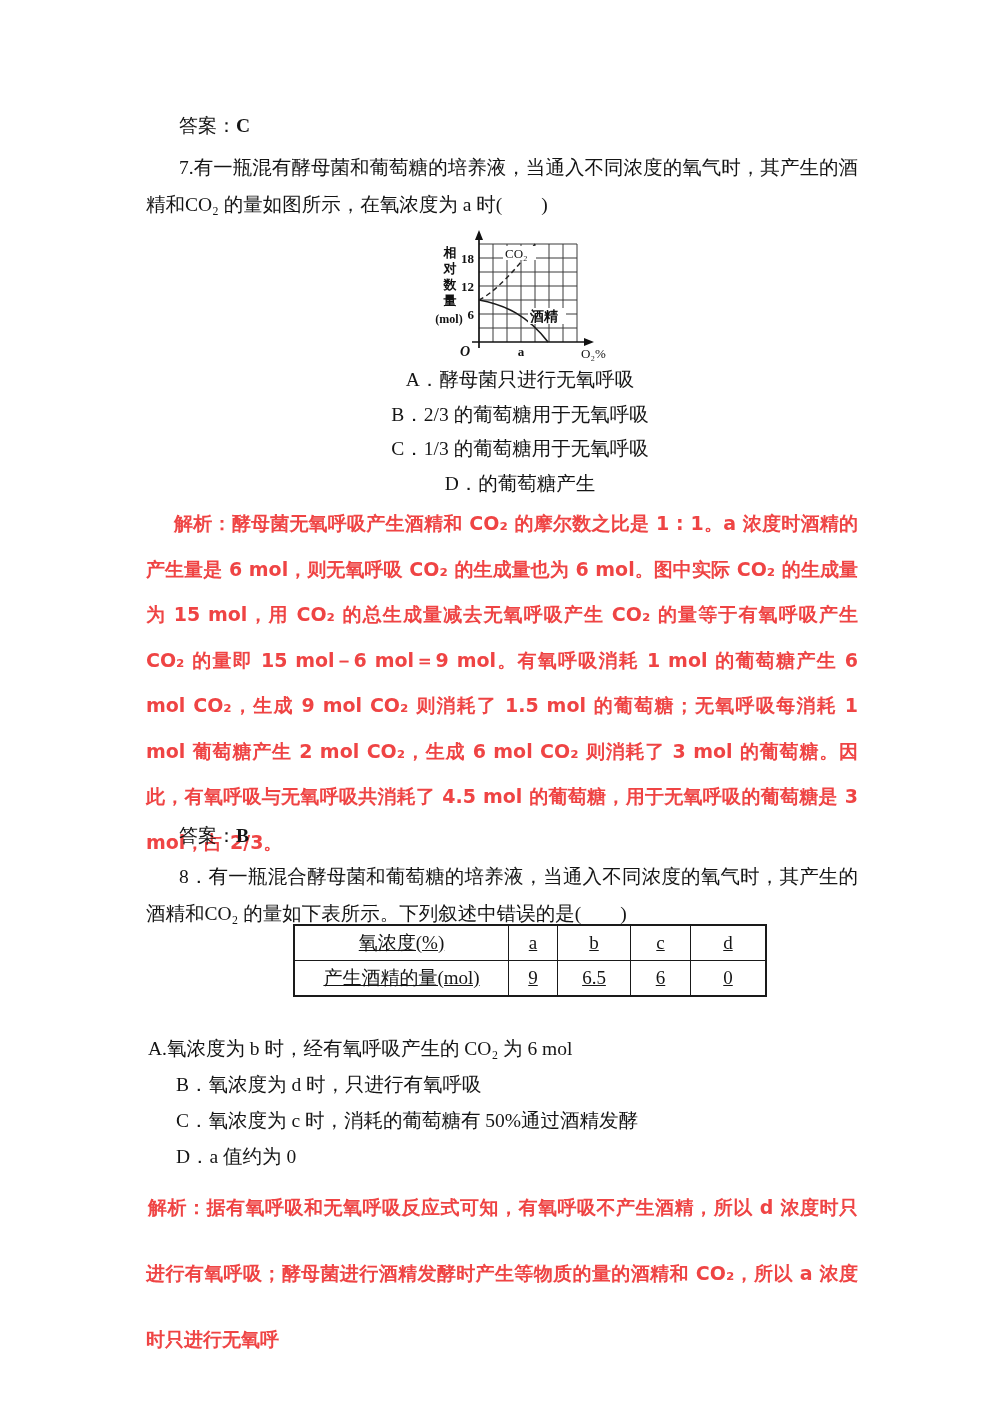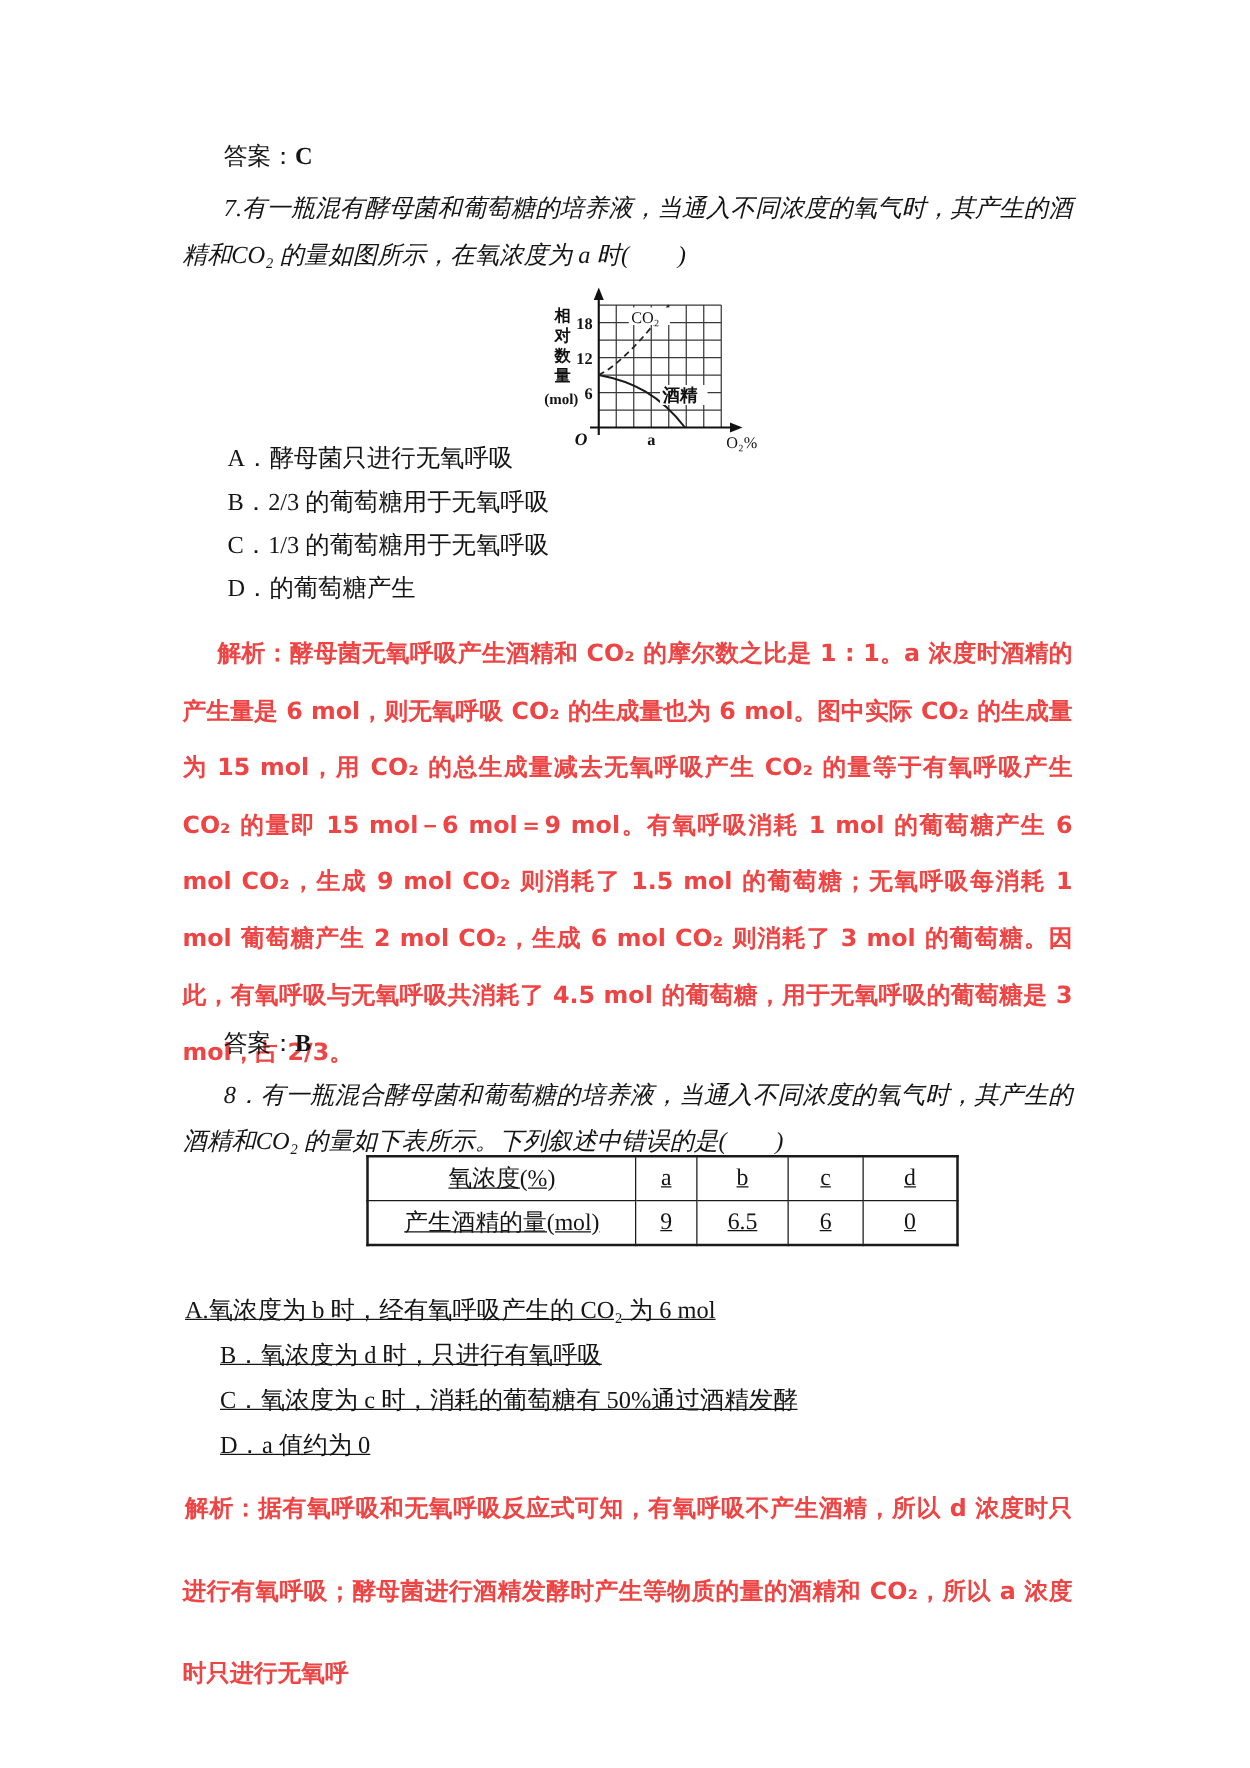--- a/index.html
+++ b/index.html
@@ -3,21 +3,21 @@
 <meta charset="utf-8">
 <style>
   html,body{margin:0;padding:0;}
   body{
     width:1000px;height:1414px;background:#ffffff;color:#151515;
     font-family:"Liberation Serif","DejaVu Serif",serif;
     position:relative;overflow:hidden;
   }
   .abs{position:absolute;}
   .txt{font-size:19.5px;line-height:37px;width:712px;text-align:justify;}
-  .indent{text-indent:33px;font-style:italic;}
+  .indent{text-indent:33px;}
   .answer-line{font-size:19.5px;line-height:26px;width:712px;text-indent:33px;}
   .answer-label{font-family:"DejaVu Sans","Liberation Sans",sans-serif;font-weight:400;font-size:19px;}
   .answer-value{font-weight:700;}
   .opts{width:712px;}
   .opt{font-size:19.5px;line-height:34.5px;padding-left:36px;}
   .opts-q8 .opt{line-height:36px;padding-left:30px;}
   .opt.noindent{padding-left:2px;}
   .analysis{
     font-family:"DejaVu Sans","Liberation Sans",sans-serif;font-weight:600;
     font-size:19px;width:712px;text-align:justify;color:#ef4444;
@@ -69,21 +69,21 @@
 
     <path d="M55,76 C 82,81 104,92 124,118" fill="none" stroke="#1a1a1a" stroke-width="1.6"></path>
 
     <rect x="79" y="22" width="33" height="14" fill="#ffffff"></rect>
     <text x="81" y="34" font-size="13" font-family="'Liberation Serif',serif">CO₂</text>
     <rect x="104" y="84" width="38" height="16" fill="#ffffff"></rect>
     <text x="106" y="97" font-size="14" font-weight="bold" font-family="'DejaVu Sans',sans-serif">酒精</text>
   </svg>
 </div>
 
-<div class="abs opts" style="left:146px;top:351px;">
+<div class="abs opts" style="left:146px;top:363px;text-align:center;">
   <div class="opt">A．酵母菌只进行无氧呼吸</div>
   <div class="opt">B．2/3 的葡萄糖用于无氧呼吸</div>
   <div class="opt">C．1/3 的葡萄糖用于无氧呼吸</div>
   <div class="opt">D．的葡萄糖产生</div>
 </div>
 
 <div class="abs analysis analysis-q7" style="left:146px;top:501px;">解析：酵母菌无氧呼吸产生酒精和 CO₂ 的摩尔数之比是 1 : 1。a 浓度时酒精的产生量是 6 mol，则无氧呼吸 CO₂ 的生成量也为 6 mol。图中实际 CO₂ 的生成量为 15 mol，用 CO₂ 的总生成量减去无氧呼吸产生 CO₂ 的量等于有氧呼吸产生 CO₂ 的量即 15 mol－6 mol＝9 mol。有氧呼吸消耗 1 mol 的葡萄糖产生 6 mol CO₂，生成 9 mol CO₂ 则消耗了 1.5 mol 的葡萄糖；无氧呼吸每消耗 1 mol 葡萄糖产生 2 mol CO₂，生成 6 mol CO₂ 则消耗了 3 mol 的葡萄糖。因此，有氧呼吸与无氧呼吸共消耗了 4.5 mol 的葡萄糖，用于无氧呼吸的葡萄糖是 3 mol，占 2/3。</div>
 
 <div class="abs answer-line" style="left:146px;top:822px;">
   <span class="answer-label">答案：</span><span class="answer-value">B</span>
@@ -103,20 +103,20 @@
   <tr>
     <td>产生酒精的量(mol)</td>
     <td>9</td>
     <td>6.5</td>
     <td>6</td>
     <td>0</td>
   </tr>
 </tbody>
   </table>
 
-<div class="abs opts opts-q8" style="left:146px;top:1031px;text-decoration:underline;">
+<div class="abs opts opts-q8" style="left:146px;top:1031px;">
   <div class="opt noindent">A.氧浓度为 b 时，经有氧呼吸产生的 CO₂ 为 6 mol</div>
   <div class="opt">B．氧浓度为 d 时，只进行有氧呼吸</div>
   <div class="opt">C．氧浓度为 c 时，消耗的葡萄糖有 50%通过酒精发酵</div>
   <div class="opt">D．a 值约为 0</div>
 </div>
 
 <div class="abs analysis analysis-q8" style="left:146px;top:1174px;">解析：据有氧呼吸和无氧呼吸反应式可知，有氧呼吸不产生酒精，所以 d 浓度时只进行有氧呼吸；酵母菌进行酒精发酵时产生等物质的量的酒精和 CO₂，所以 a 浓度时只进行无氧呼</div>
 
 </body></html>

